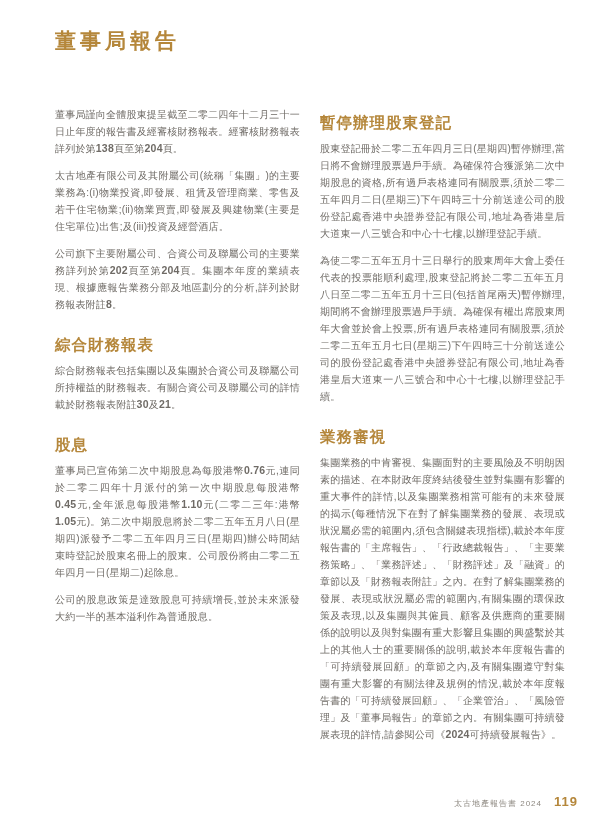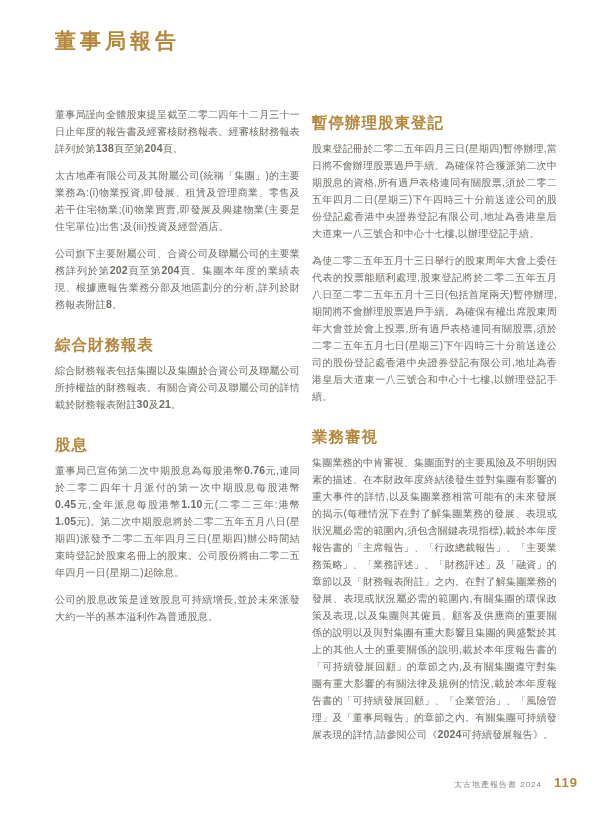--- a/index.html
+++ b/index.html
@@ -15,21 +15,21 @@
     margin: 28px 16px 0 55px;
     font-size: 21px;
     line-height: 26px;
     font-weight: 700;
     letter-spacing: 4px;
     color: var(--accent, #B5873B);
   }
   .content {
     display: flex;
     margin: 43px 42px 0 55px;
-    gap: 12px;
+    gap: 20px;
   }
   .col { width: 245px; flex: none; }
   h2 {
     margin: 22px 0 8px 0;
     font-size: 15.5px;
     line-height: 19px;
     font-weight: 700;
     letter-spacing: 1px;
     color: var(--accent, #B5873B);
   }
@@ -41,21 +41,21 @@
     letter-spacing: 0.2px;
     color: var(--body, #6F6B66);
     text-align: justify;
     text-justify: inter-ideograph;
   }
   .p.intro { margin-top: 9px; }
   .num { font-weight: 700; font-size: 10.5px; }
   .footer {
     position: absolute;
     right: 22px;
-    bottom: 24px;
+    bottom: 5px;
     display: flex;
     align-items: baseline;
     gap: 12px;
   }
   .book {
     font-size: 8px;
     letter-spacing: 1px;
     color: #8D8880;
   }
   .pageno {

